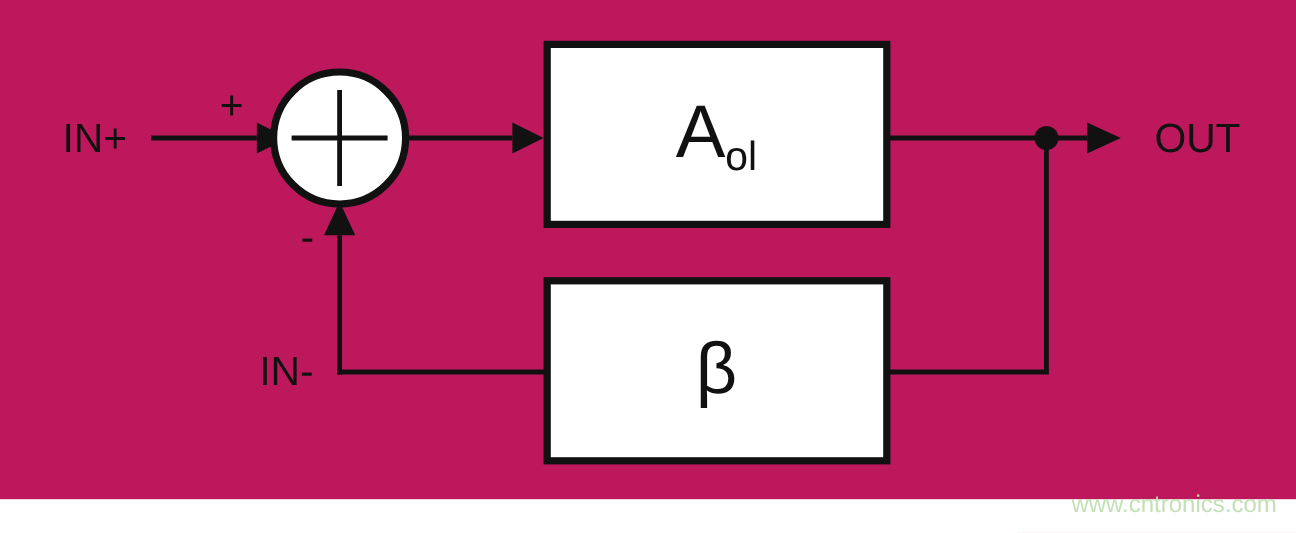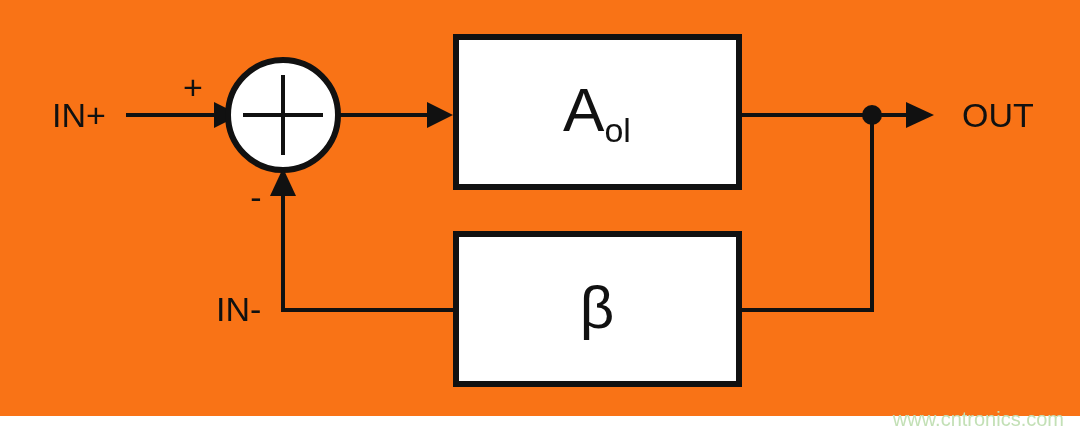--- a/index.html
+++ b/index.html
@@ -10,21 +10,21 @@
   body {
     width: 1080px;
     height: 444px;
     overflow: hidden;
     font-family: "Liberation Sans", sans-serif;
   }
   #diagram-root {
     position: relative;
     width: 1080px;
     height: 416px;
-    background: #f97316;
+    background: #be185d;
   }
   svg#block-diagram {
     display: block;
     width: 1080px;
     height: 444px;
   }
   .wire {
     stroke: #111111;
     stroke-width: 4;
     fill: none;

